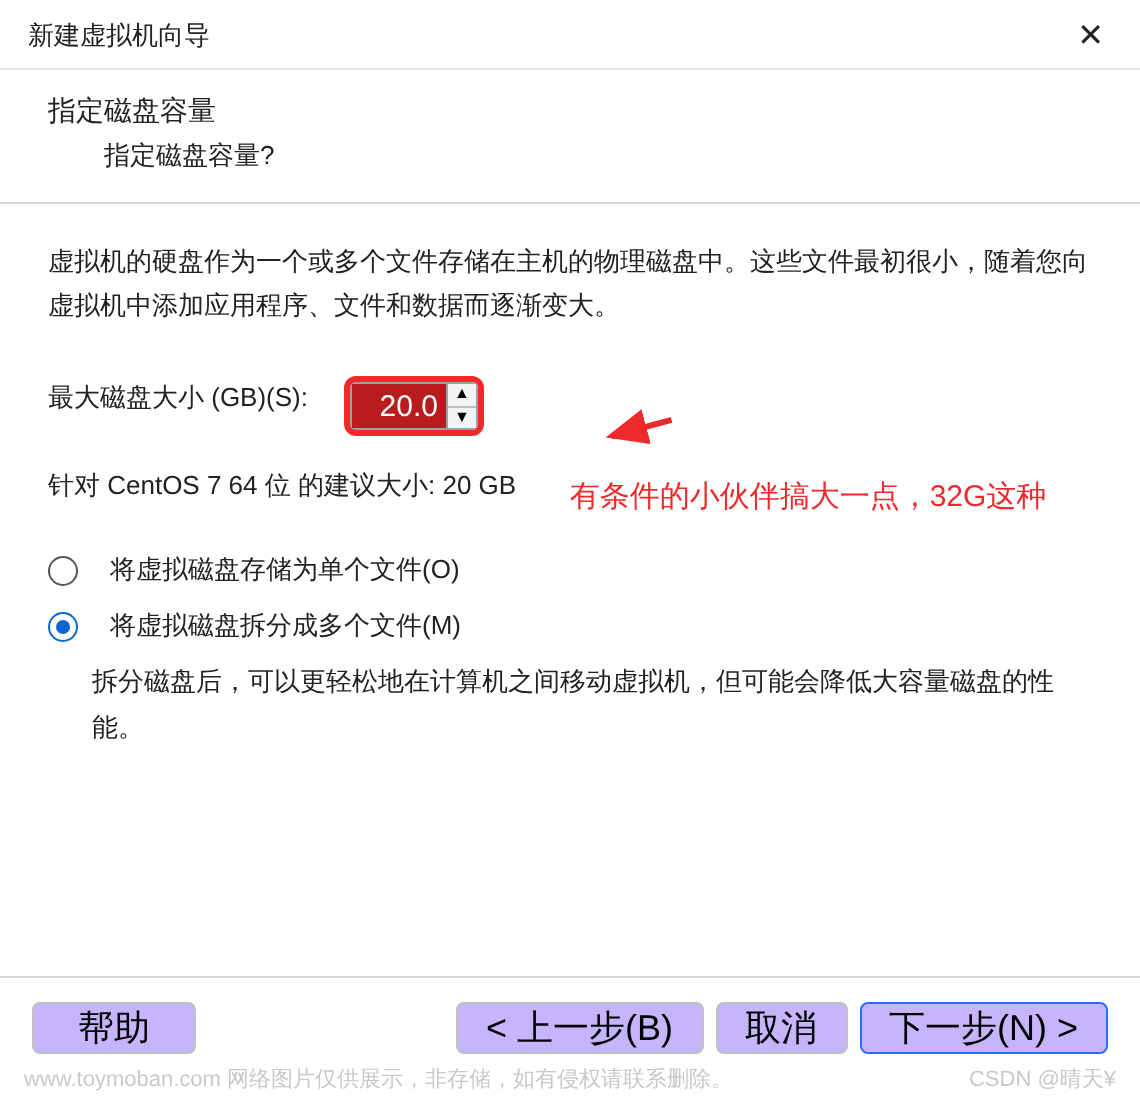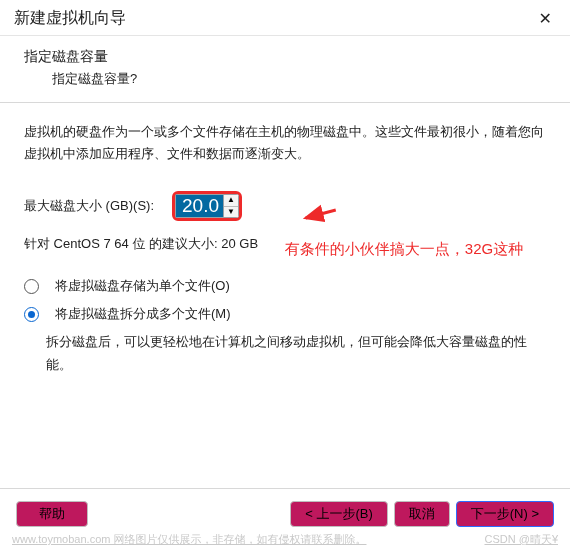--- a/index.html
+++ b/index.html
@@ -13,60 +13,59 @@
     height: 551px;
     position: relative;
   }
   .titlebar {
     display: flex;
     align-items: center;
     justify-content: space-between;
     padding: 8px 14px 6px;
     border-bottom: 1px solid #e5e5e5;
   }
-  .titlebar .title { font-size: 16px; }
+  .titlebar .title { font-size: 13px; }
   .close-x { font-size: 16px; padding: 0 4px; cursor: default; }
   .header {
     padding: 12px 24px 14px;
     border-bottom: 1px solid #d8d8d8;
     background: #fff;
   }
   .header .h1 { font-weight: 400; font-size: 14px; }
   .header .sub { padding-left: 28px; margin-top: 4px; font-size: 13px; }
   .content {
     padding: 18px 24px 10px;
     font-size: 13px;
     line-height: 1.7;
   }
   .desc { margin-bottom: 24px; }
   .row-size {
     display: flex;
-    align-items: center;
     margin-bottom: 10px;
     height: 34px;
   }
   .row-size .lbl { }
   .row-size .gap { width: 18px; }
   .spin-wrap {
     border: 3px solid #ee2a2a;
     border-radius: 6px;
     display: inline-flex;
     align-items: stretch;
     height: 30px;
     overflow: hidden;
   }
   .spin-input {
     width: 48px;
     border: 1px solid #9aa0a6;
     border-right: none;
-    font-size: 19px;
+    font-size: 15px;
     text-align: right;
     padding: 0 4px;
     color: #fff;
-    background: #0369a1;
+    background: #b91c1c;
     outline: none;
   }
   .spin-btns {
     display: flex;
     flex-direction: column;
     width: 16px;
     border: 1px solid #9aa0a6;
   }
   .spin-btns button {
     flex: 1;
@@ -128,39 +127,38 @@
     left: 0; right: 0; bottom: 24px;
     border-top: 1px solid #d8d8d8;
     padding: 12px 16px 0;
     display: flex;
     align-items: center;
   }
   .footer .spacer { flex: 1; }
   .btn {
     height: 26px;
     padding: 0 14px;
-    font-size: 13px;
-    background: #be185d;
+    font-size: 18px;
+    background: #c4b5fd;
     border: 1px solid #bfbfbf;
     border-radius: 4px;
     margin-left: 6px;
     cursor: default;
     display: inline-flex;
     align-items: center;
   }
   .btn.help { margin-left: 0; padding: 0 22px; }
   .btn.primary { border-color: #2d6cff; }
   .watermark {
     position: absolute;
     left: 0; right: 0; bottom: 4px;
     font-size: 11px;
     color: #c9c9c9;
     display: flex;
     padding: 0 12px;
-    text-decoration: underline;
   }
   .watermark .wr { margin-left: auto; }
 </style>
 </head>
 <body>
 
 <div class="titlebar">
   <span class="title">新建虚拟机向导</span>
   <span class="close-x">✕</span>
 </div>

